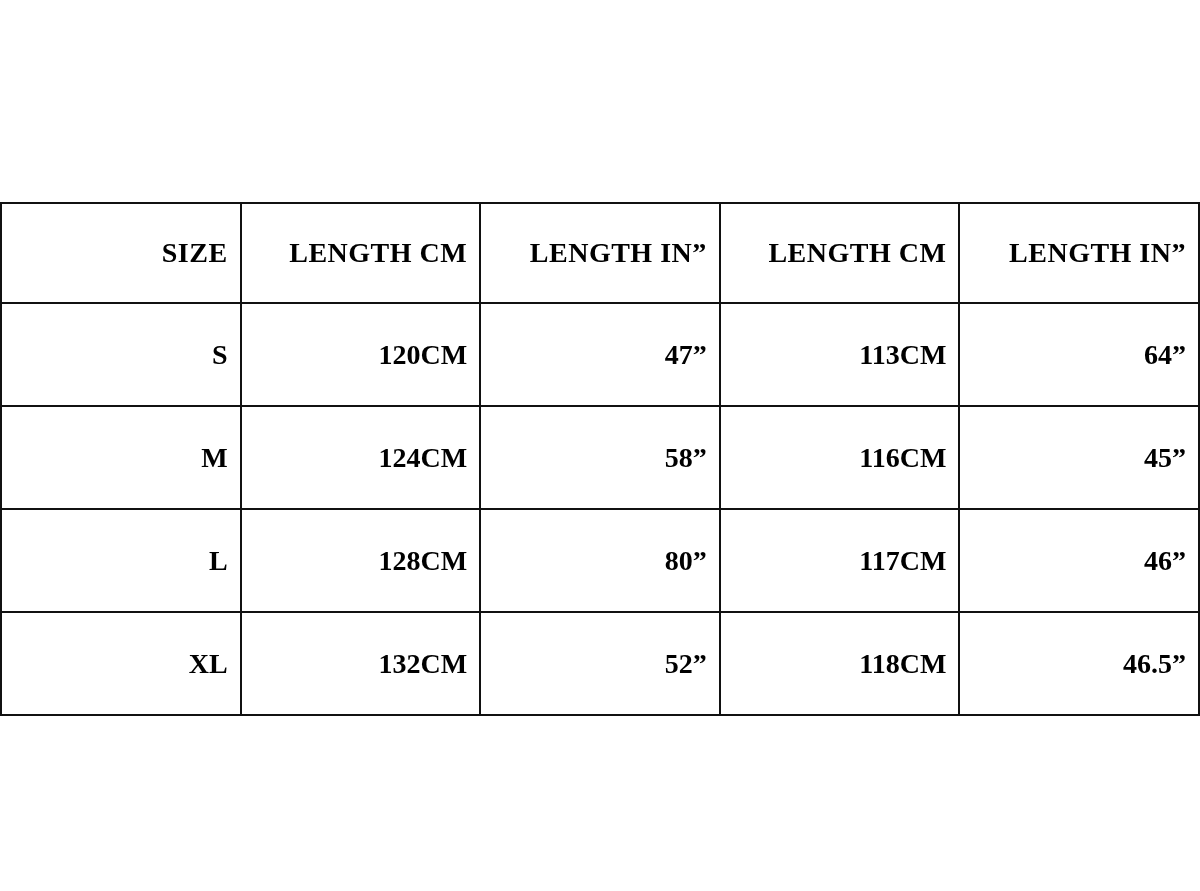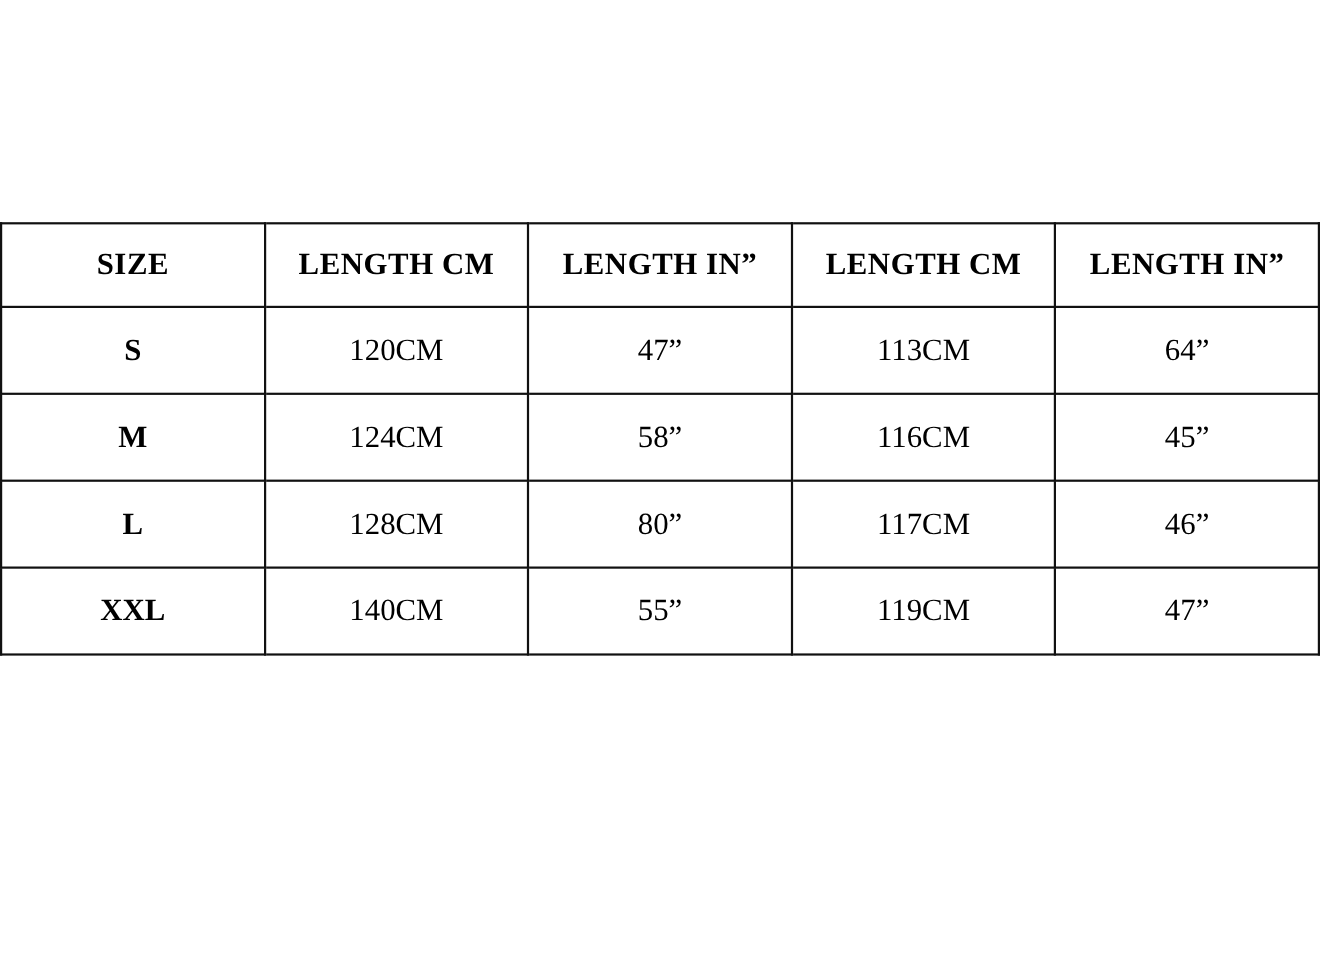--- a/index.html
+++ b/index.html
@@ -19,36 +19,36 @@
     position: absolute;
     left: 0;
     top: 202px;
     width: 1200px;
     border-collapse: collapse;
     table-layout: fixed;
   }
   .size-table th,
   .size-table td {
     border: 2px solid #111111;
-    text-align: center;
+    text-align: right;
     vertical-align: middle;
-    padding: 0;
+    padding: 12px;
     overflow: hidden;
     white-space: nowrap;
   }
   .size-table th {
     height: 74px;
     font-size: 28px;
     font-weight: bold;
     letter-spacing: 0.5px;
   }
   .size-table td {
     height: 77px;
     font-size: 28px;
-    font-weight: normal;
+    font-weight: bold;
   }
   .size-table td.size-col {
     font-weight: bold;
   }
 </style>
 </head>
 <body>
 
 <table class="size-table">
   <thead>
@@ -76,20 +76,20 @@
       <td>45”</td>
     </tr>
     <tr>
       <td class="size-col">L</td>
       <td>128CM</td>
       <td>80”</td>
       <td>117CM</td>
       <td>46”</td>
     </tr>
     <tr>
-      <td class="size-col">XXL</td>
-      <td>140CM</td>
-      <td>55”</td>
-      <td>119CM</td>
-      <td>47”</td>
+      <td class="size-col">XL</td>
+      <td>132CM</td>
+      <td>52”</td>
+      <td>118CM</td>
+      <td>46.5”</td>
     </tr>
   </tbody>
 </table>
 
 </body></html>

